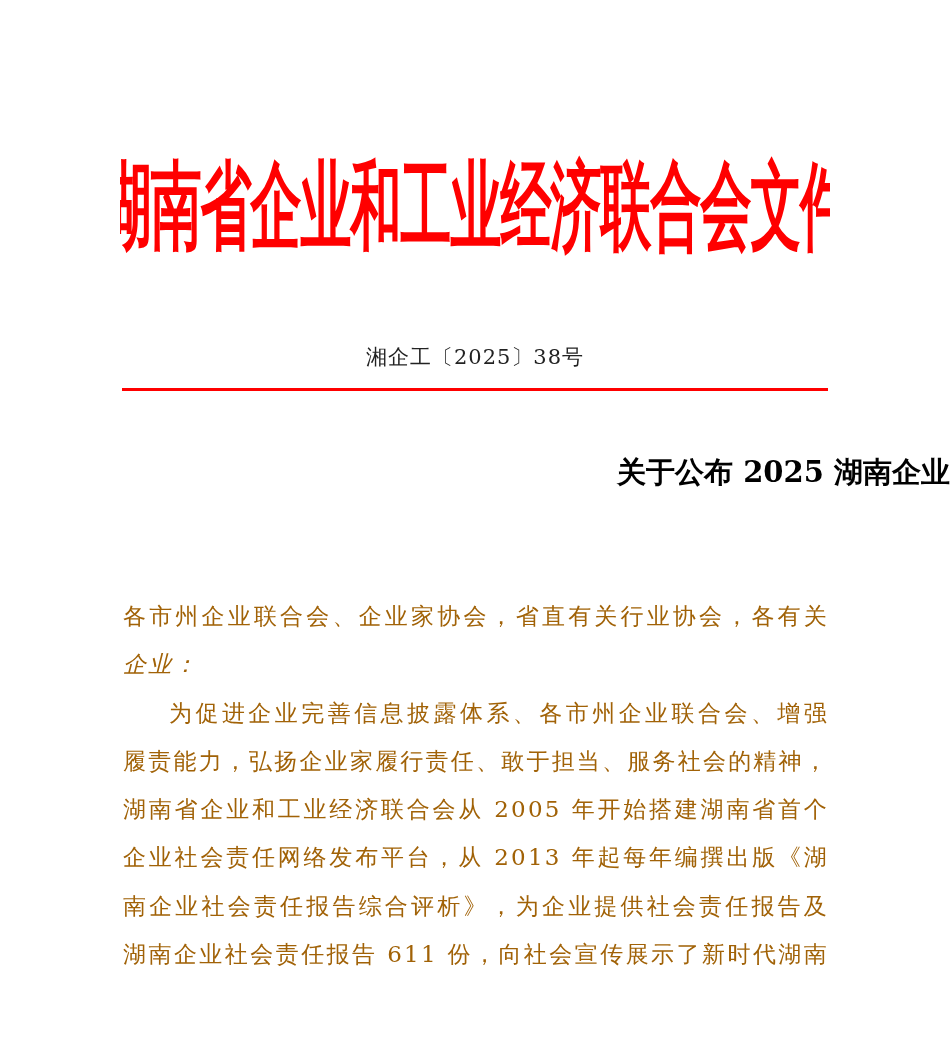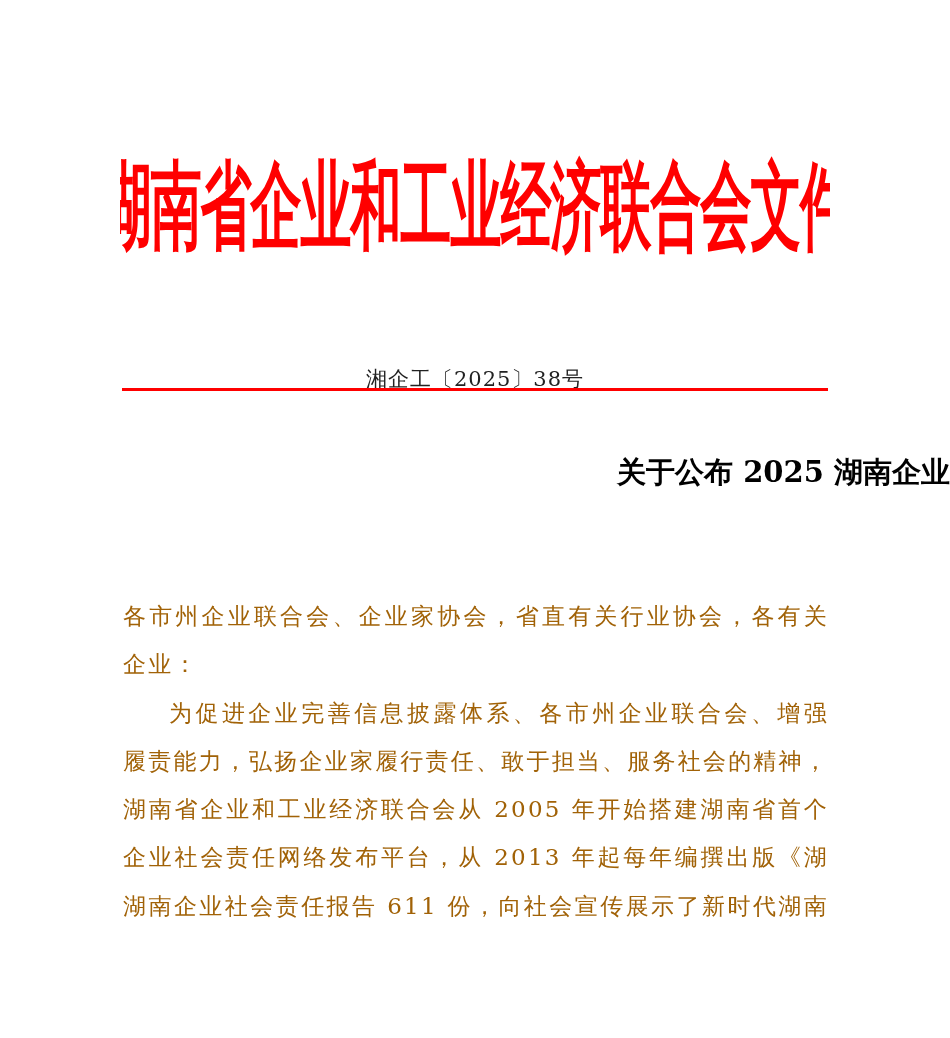--- a/index.html
+++ b/index.html
@@ -47,21 +47,20 @@
     }
     .doc-number {
       position: absolute;
       left: 0;
       width: 950px;
       top: 343px;
       text-align: center;
       font-size: 21px;
       color: #222;
       letter-spacing: 1px;
-      margin-top: 22px;
     }
     .red-rule {
       position: absolute;
       left: 122px;
       top: 388px;
       width: 706px;
       height: 3px;
       background: #ff0000;
     }
     .doc-title {
@@ -87,20 +86,21 @@
       letter-spacing: 2.2px;
     }
     .body-text .line {
       display: block;
       white-space: nowrap;
       text-align: justify;
       text-align-last: justify;
     }
     .body-text .line.short {
       text-align-last: left;
+      font-style: italic;
     }
     .body-text .line.indent {
       padding-left: 46px;
     }
   </style>
 </head>
 <body>
 
 <div class="page">
 
@@ -116,16 +116,17 @@
     <span class="line">关于公布 2025 湖南企业</span>
   </div>
 
   <div class="body-text">
     <span class="line">各市州企业联合会、企业家协会，省直有关行业协会，各有关</span>
     <span class="line short">企业：</span>
     <span class="line indent">为促进企业完善信息披露体系、各市州企业联合会、增强</span>
     <span class="line">履责能力，弘扬企业家履行责任、敢于担当、服务社会的精神，</span>
     <span class="line">湖南省企业和工业经济联合会从 2005 年开始搭建湖南省首个</span>
     <span class="line">企业社会责任网络发布平台，从 2013 年起每年编撰出版《湖</span>
+    <span class="line">南企业社会责任报告综合评析》，为企业提供社会责任报告及</span>
     <span class="line">湖南企业社会责任报告 611 份，向社会宣传展示了新时代湖南</span>
   </div>
 
 </div>
 
 </body></html>

